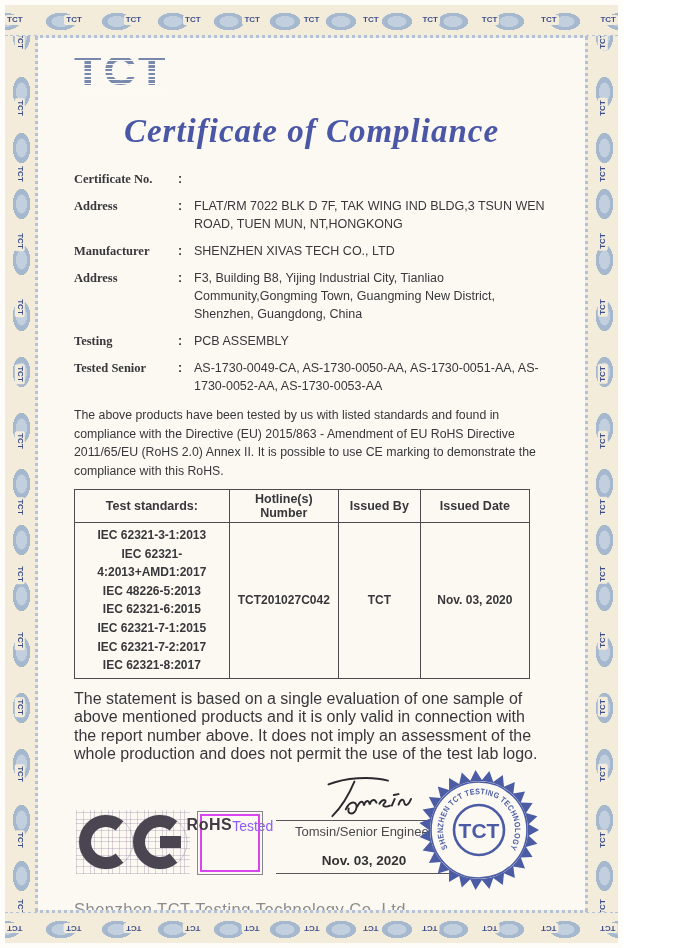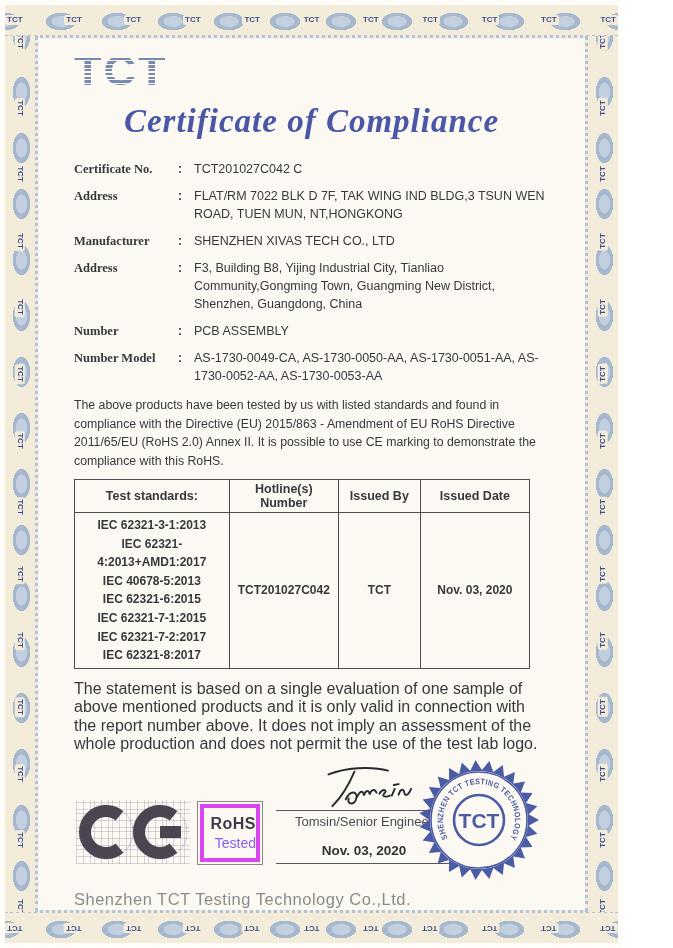--- a/index.html
+++ b/index.html
@@ -38,21 +38,21 @@
 
   
   .inner{position:absolute;inset:38px;background:var(--paper);z-index:1;overflow:hidden;}
   .content{padding:12px 36px 0 36px;color:var(--text-dark);}
 
   .logo{position:relative;display:inline-block;font-weight:bold;font-size:45px;line-height:44px;
         letter-spacing:2px;color:var(--logo-blue);transform:scaleY(.95);transform-origin:left top;}
   .logo::after{content:"";position:absolute;inset:0;
         background:repeating-linear-gradient(180deg, rgba(0,0,0,0) 0 2.5px, var(--paper) 2.5px 4px);}
 
-  .title{margin-top:6px;text-align:center;font-family:"Liberation Serif",serif;
+  .title{margin-top:16px;text-align:center;font-family:"Liberation Serif",serif;
         font-style:italic;font-weight:bold;font-size:33px;line-height:42px;
         color:var(--title-blue);letter-spacing:1px;}
 
   .fields{margin-top:18px;}
   .field{display:grid;grid-template-columns:104px 16px 1fr;margin-bottom:9px;
         font-size:12.5px;line-height:18px;}
   .field .lbl{font-weight:bold;font-family:Liberation Serif, serif;}
   .field .colon::before{content:":";font-weight:bold;}
   .redact{display:inline-block;width:118px;height:8px;background:#1d1d1f;border-radius:2px;
         vertical-align:middle;margin-right:6px;margin-top:-2px;}
@@ -66,23 +66,23 @@
   .standards div{line-height:18.6px;}
 
   .statement{margin-top:11px;font-size:16px;line-height:18.5px;}
 
   
   .marks{position:relative;height:132px;margin-top:4px;}
   .ce{position:absolute;left:2px;top:42px;width:114px;height:64px;
       background-image:
         repeating-linear-gradient(0deg, rgba(140,120,150,.30) 0 .6px, rgba(0,0,0,0) .6px 3.6px),
         repeating-linear-gradient(90deg, rgba(140,120,150,.30) 0 .6px, rgba(0,0,0,0) .6px 3.6px);}
-  .rohs{position:absolute;left:126px;top:46px;width:60px;height:58px;border:4px solid #d946ef;
-      outline:1px solid #8a8590;outline-offset:2px;display:flex;flex-direction:column;
-      align-items:flex-end;justify-content:center;background:var(--paper);}
+  .rohs{position:absolute;left:126px;top:46px;width:60px;height:58px;border:2px solid #d946ef;
+      outline:1px solid #8a8590;outline-offset:2px;display:flex;
+      align-items:flex-start;justify-content:center;background:var(--paper);}
   .rohs .r1{font-weight:bold;font-size:16px;color:#3f3a44;letter-spacing:.5px;}
   .rohs .r2{font-size:14px;color:#8b5cf6;margin-top:2px;}
   .sigblock{position:absolute;left:202px;top:4px;width:176px;text-align:center;}
   .sig-svg{display:block;margin:0 auto;}
   .sigline{border:0;border-top:1.4px solid #55555a;margin:0;}
   .signer{font-size:13px;margin-top:3px;color:#4a4a4e;}
   .sigdate{font-size:13.5px;font-weight:bold;margin-top:14px;color:#333;}
   .dateline{border:0;border-top:1.4px solid #55555a;margin-top:5px;}
   .stamp{position:absolute;right:8px;top:0;width:124px;height:124px;}
 
@@ -160,44 +160,43 @@
     <div class="content">
 
       <div class="logo">TCT</div>
 
       <div class="title">Certificate of Compliance</div>
 
       <div class="fields">
         <div class="field">
           <span class="lbl">Certificate No.</span>
             <span class="colon"></span>
-            <span class="val">TCT201027C042 C</span>
         </div>
         <div class="field">
           <span class="lbl">Address</span>
             <span class="colon"></span>
             <span class="val">FLAT/RM 7022 BLK D 7F, TAK WING IND BLDG,3 TSUN WEN ROAD, TUEN MUN, NT,HONGKONG</span>
         </div>
         <div class="field">
           <span class="lbl">Manufacturer</span>
             <span class="colon"></span>
             <span class="val">SHENZHEN XIVAS TECH CO., LTD</span>
         </div>
         <div class="field">
           <span class="lbl">Address</span>
             <span class="colon"></span>
             <span class="val">F3, Building B8, Yijing Industrial City, Tianliao Community,Gongming Town, Guangming New District, Shenzhen, Guangdong, China</span>
         </div>
         <div class="field">
-          <span class="lbl">Number</span>
+          <span class="lbl">Testing</span>
             <span class="colon"></span>
             <span class="val">PCB ASSEMBLY</span>
         </div>
         <div class="field">
-          <span class="lbl">Number Model</span>
+          <span class="lbl">Tested Senior</span>
             <span class="colon"></span>
             <span class="val">AS-1730-0049-CA, AS-1730-0050-AA, AS-1730-0051-AA, AS-1730-0052-AA, AS-1730-0053-AA</span>
         </div>
       </div>
 
       <p class="para">The above products have been tested by us with listed standards and found in compliance with the Directive (EU) 2015/863 - Amendment of EU RoHS Directive 2011/65/EU (RoHS 2.0) Annex II. It is possible to use CE marking to demonstrate the compliance with this RoHS.</p>
 
       <table class="ctable">
         <thead>
           <tr>
@@ -205,21 +204,21 @@
             <th style="width:24%">Hotline(s) Number</th>
             <th style="width:18%">Issued By</th>
             <th style="width:24%">Issued Date</th>
           </tr>
         </thead>
         <tbody>
           <tr>
             <td class="standards">
               <div>IEC 62321-3-1:2013</div>
               <div>IEC 62321-4:2013+AMD1:2017</div>
-              <div>IEC 40678-5:2013</div>
+              <div>IEC 48226-5:2013</div>
               <div>IEC 62321-6:2015</div>
               <div>IEC 62321-7-1:2015</div>
               <div>IEC 62321-7-2:2017</div>
               <div>IEC 62321-8:2017</div>
             </td>
             <td>TCT201027C042</td>
             <td>TCT</td>
             <td>Nov. 03, 2020</td>
           </tr>
         </tbody>

